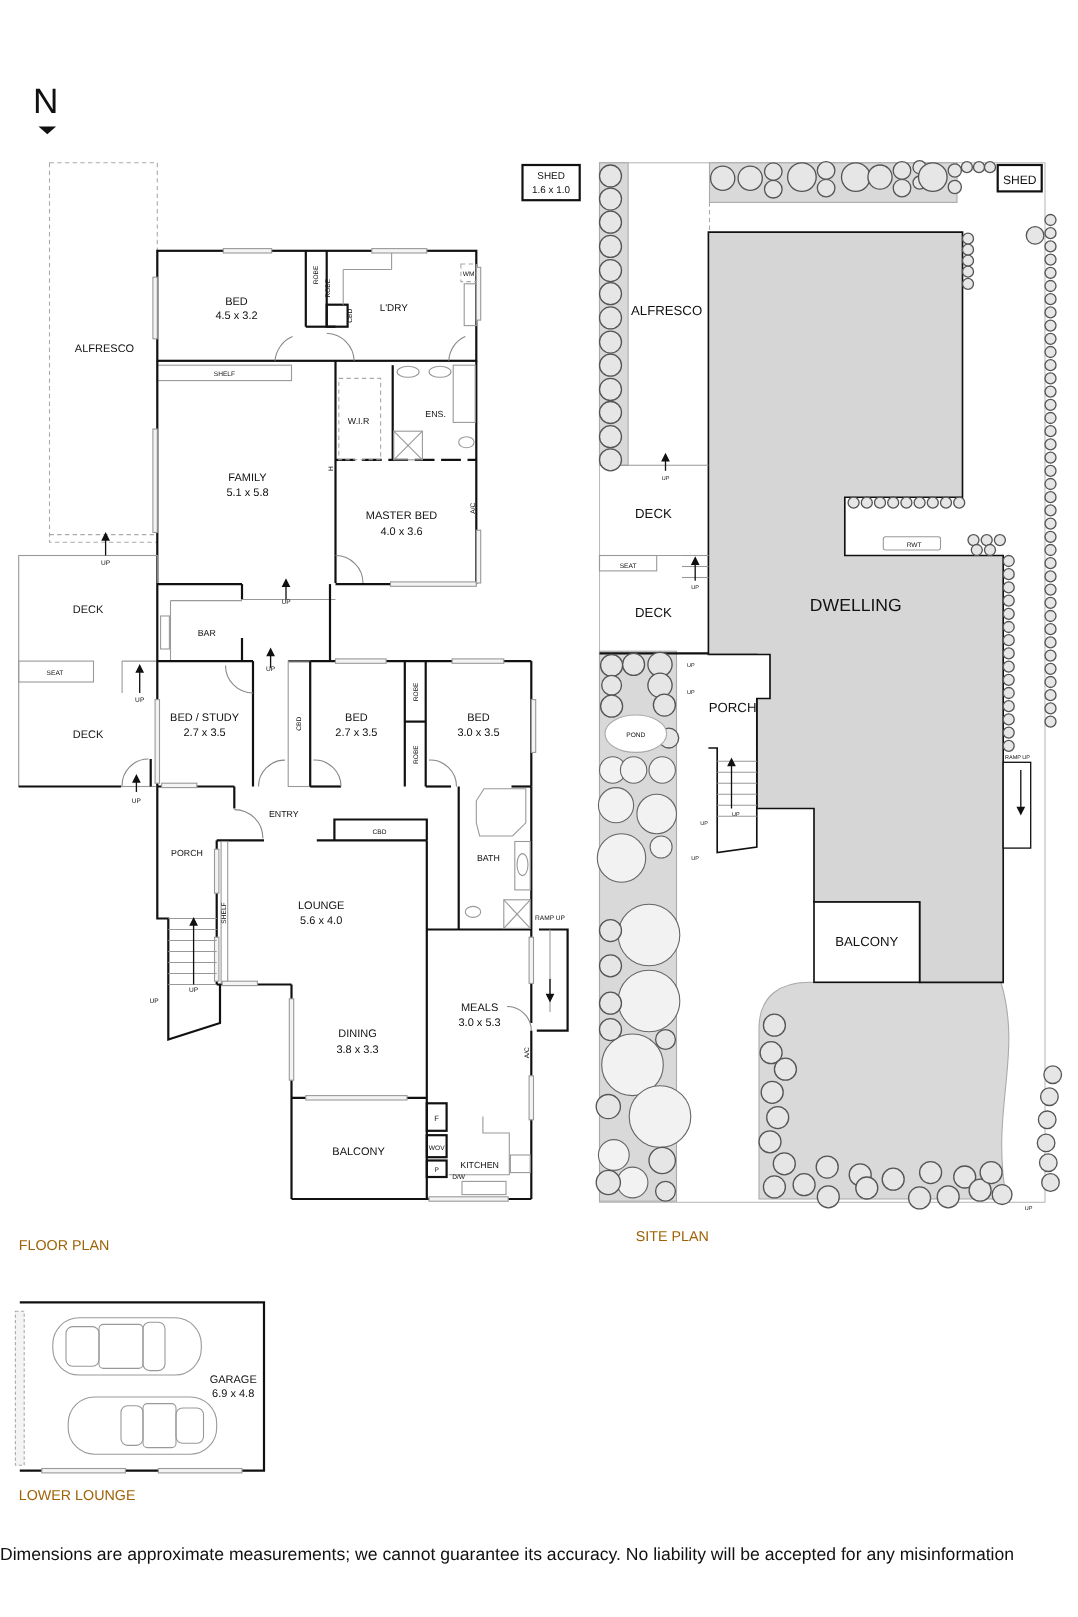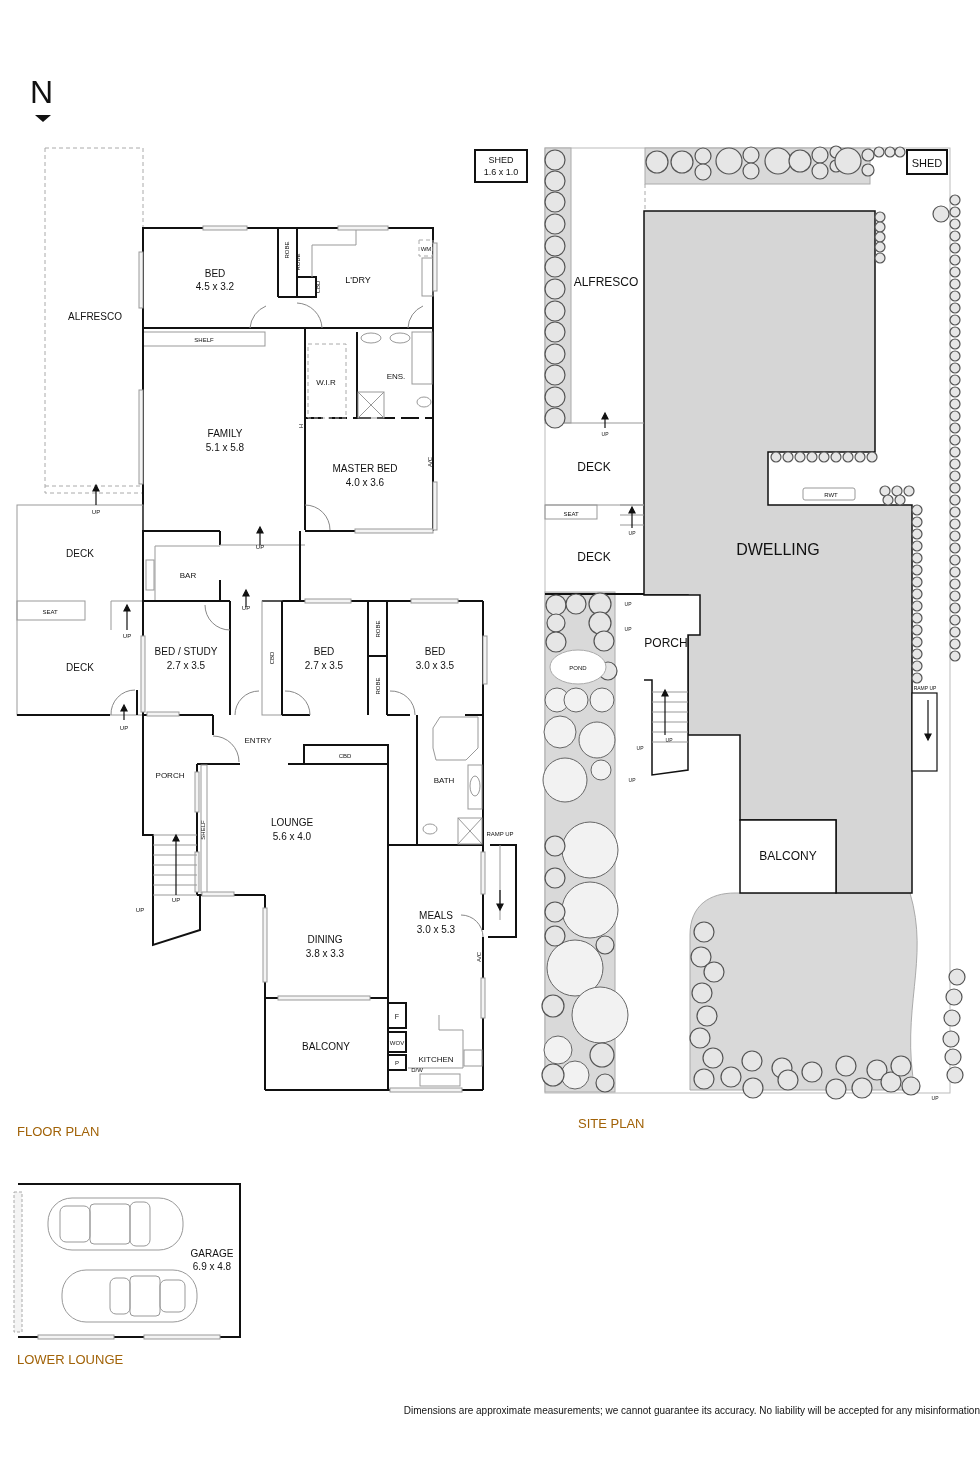--- a/index.html
+++ b/index.html
@@ -11,21 +11,21 @@
   .thin { stroke:#999; stroke-width:1; fill:none; }
   .dash { stroke:#aaa; stroke-width:1; fill:none; stroke-dasharray:4 3; }
   .win { stroke:#999; stroke-width:1; fill:#f4f4f4; }
   .door { stroke:#888; stroke-width:1; fill:none; }
   .dwelling { fill:#d6d6d6; stroke:#111; stroke-width:1.5; }
   .garden { fill:#d9d9d9; stroke:#aaa; stroke-width:1; }
   .tree { fill:#e6e6e6; stroke:#555; stroke-width:1.2; }
   .treeB { fill:#f2f2f2; stroke:#666; stroke-width:1; }
   .arrow { stroke:#111; stroke-width:1.2; fill:none; }
   .caption { position:absolute; font-size:13px; color:#a16207; }
-  .disclaimer { position:absolute; left:0; width:980px; top:1405px; text-align:right; font-size:10px; }
+  .disclaimer { position:absolute; left:0; width:980px; top:1405px; text-align:left; font-size:16px; }
   .north { position:absolute; left:30px; top:74px; font-size:32px; }
 </style>
 </head>
 <body>
 
 <div class="north">
   <span>N</span>
 </div>
 
 <svg width="980" height="1470" viewBox="0 0 980 1470">

